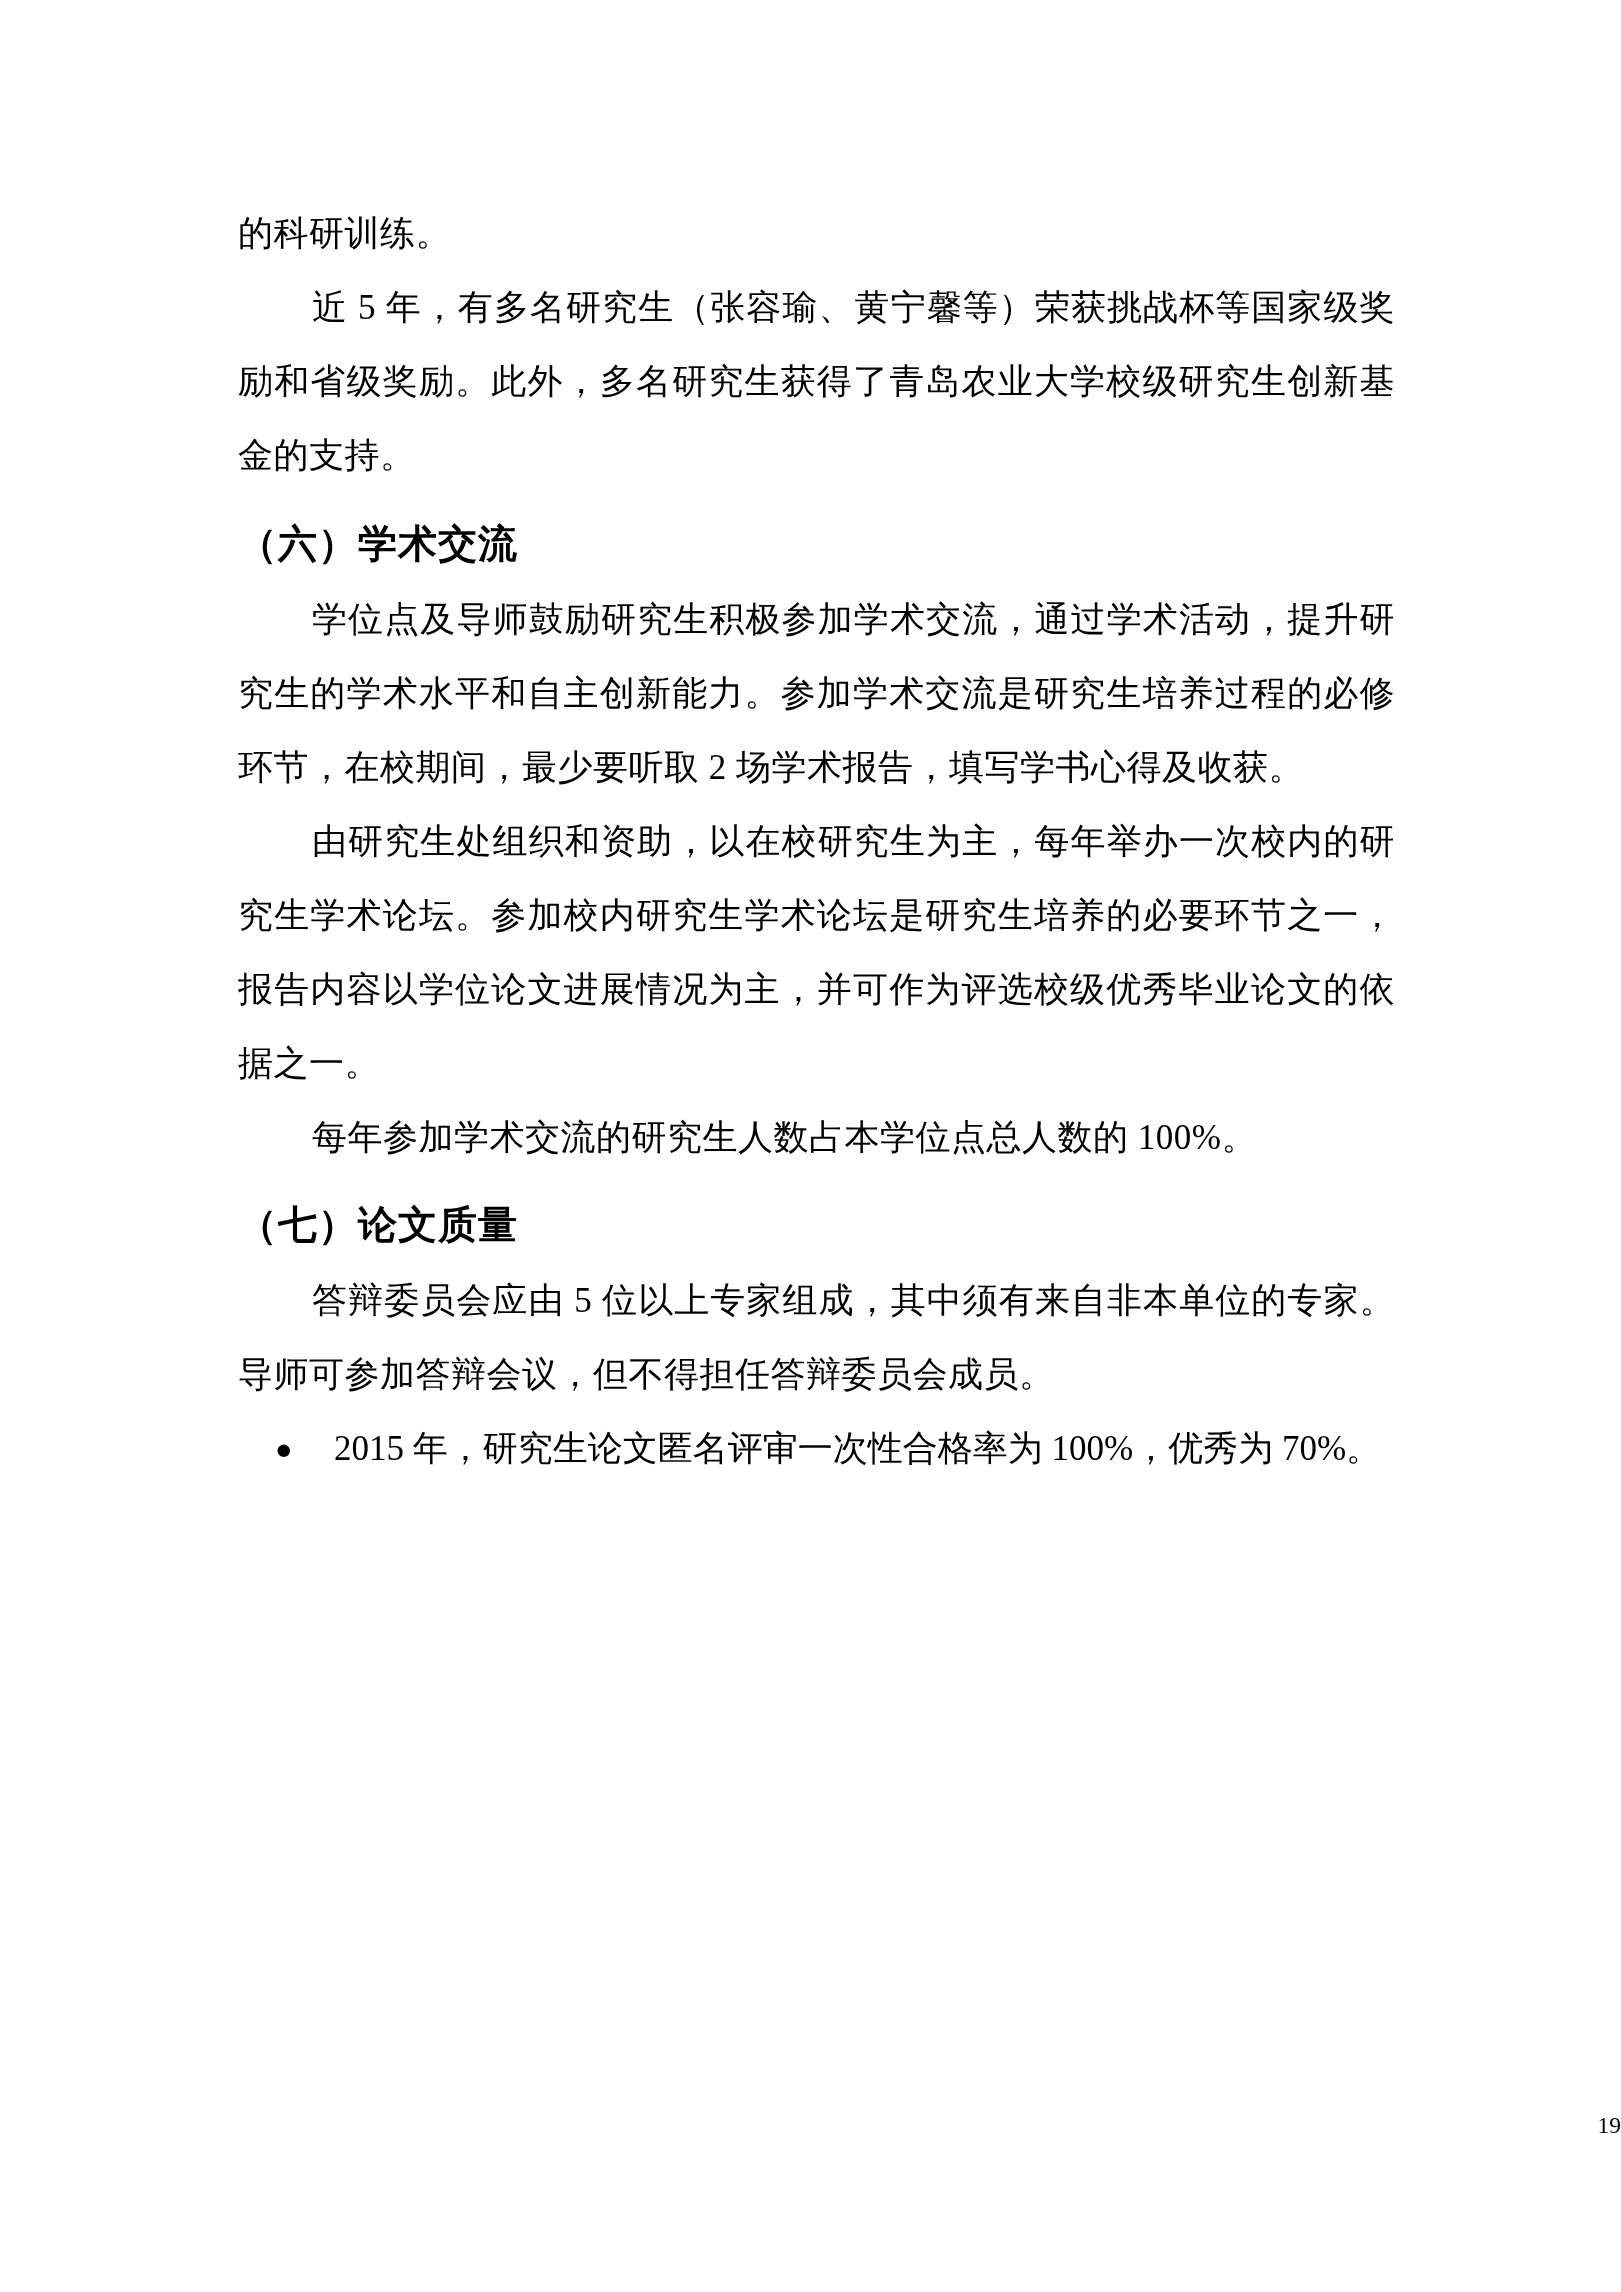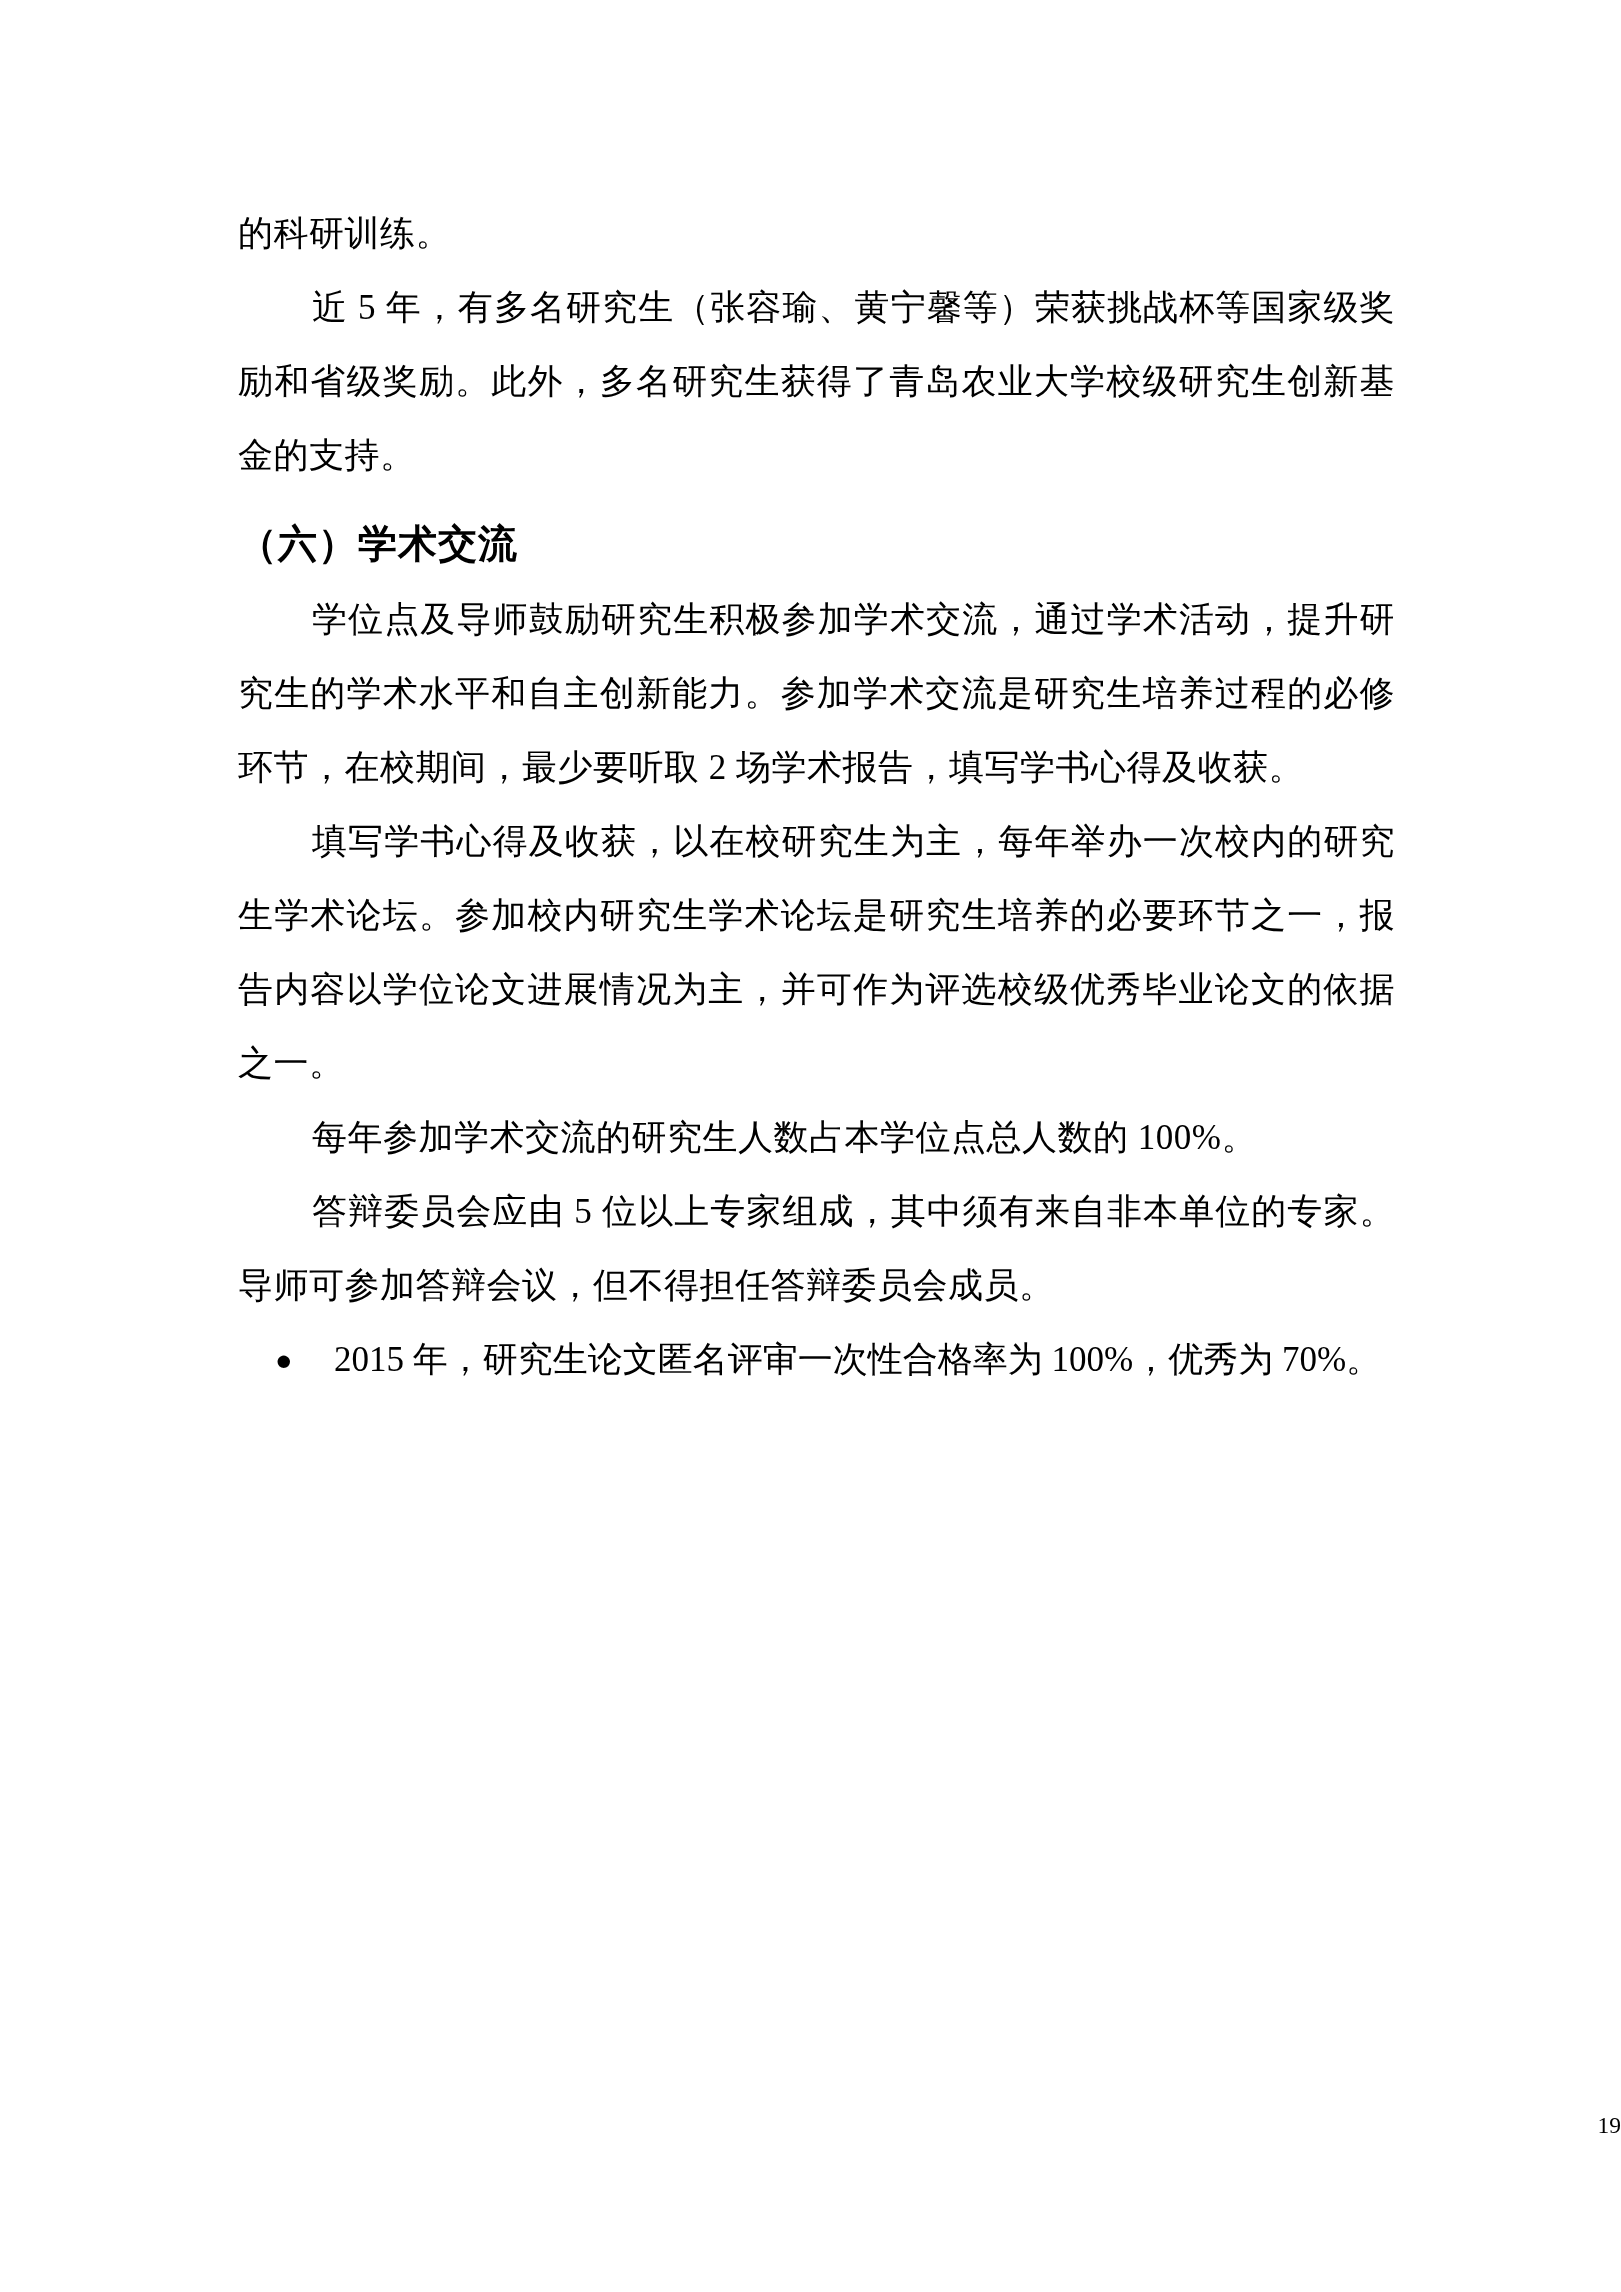--- a/index.html
+++ b/index.html
@@ -79,24 +79,25 @@
   <div class="content">
 
     <p class="body-text">的科研训练。</p>
 
     <p class="body-text indent2">近 5 年，有多名研究生（张容瑜、黄宁馨等）荣获挑战杯等国家级奖励和省级奖励。此外，多名研究生获得了青岛农业大学校级研究生创新基金的支持。</p>
 
     <h2 class="section-heading">（六）学术交流</h2>
 
     <p class="body-text indent2">学位点及导师鼓励研究生积极参加学术交流，通过学术活动，提升研究生的学术水平和自主创新能力。参加学术交流是研究生培养过程的必修环节，在校期间，最少要听取 2 场学术报告，填写学书心得及收获。</p>
 
-    <p class="body-text indent2">填写学书心得及收获，以在校研究生为主，每年举办一次校内的研究生学术论坛。参加校内研究生学术论坛是研究生培养的必要环节之一，报告内容以学位论文进展情况为主，并可作为评选校级优秀毕业论文的依据之一。</p>
+    <p class="body-text indent2">由研究生处组织和资助，以在校研究生为主，每年举办一次校内的研究生学术论坛。参加校内研究生学术论坛是研究生培养的必要环节之一，报告内容以学位论文进展情况为主，并可作为评选校级优秀毕业论文的依据之一。</p>
 
     <p class="body-text indent2">每年参加学术交流的研究生人数占本学位点总人数的 100%。</p>
 
+    <h2 class="section-heading">（七）论文质量</h2>
 
 
     <p class="body-text indent2">答辩委员会应由 5 位以上专家组成，其中须有来自非本单位的专家。导师可参加答辩会议，但不得担任答辩委员会成员。</p>
 
     <ul class="bullet-list">
       <li class="bullet-item">
         <span class="dot">●</span>
         <span>2015 年，研究生论文匿名评审一次性合格率为 100%，优秀为 70%。</span>
       </li>
     </ul>

